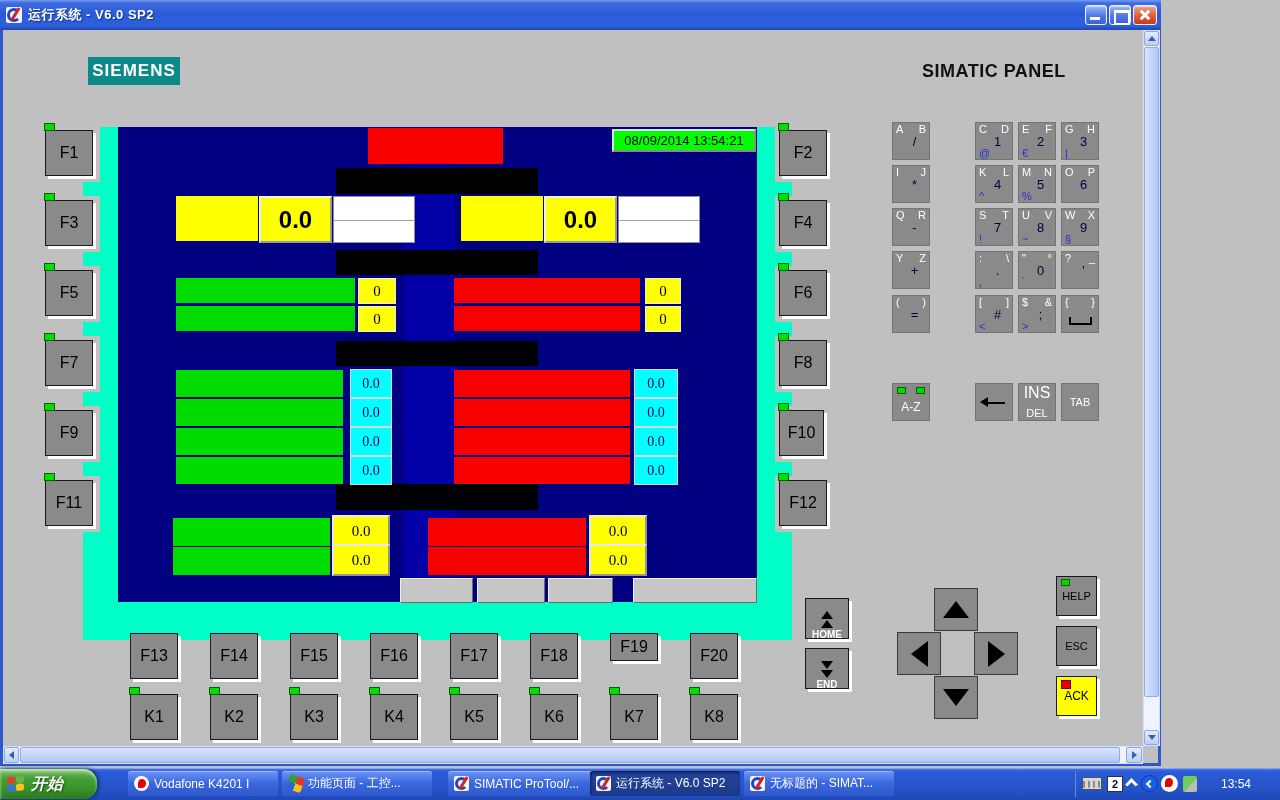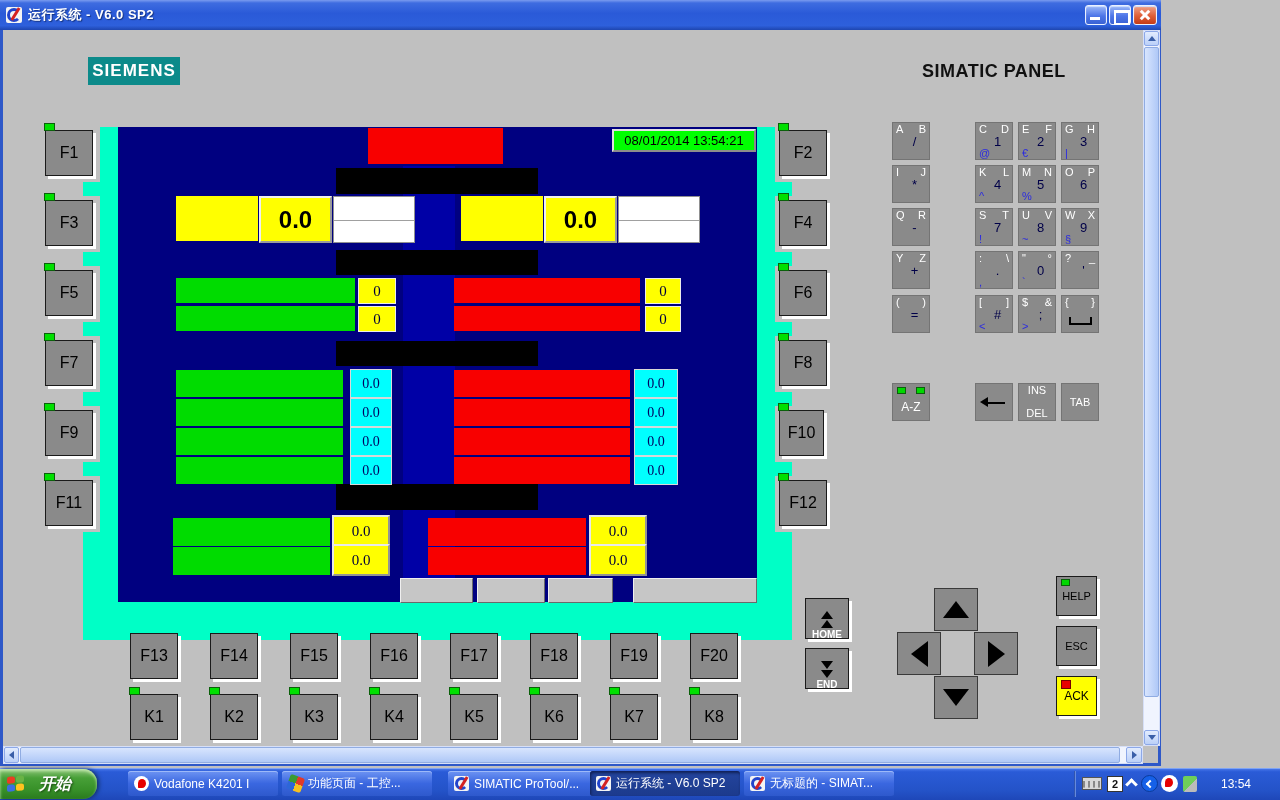--- a/index.html
+++ b/index.html
@@ -79,21 +79,21 @@
   .gbtn{background:#C6C6C6;border-top:1px solid #EFEFEF;border-left:1px solid #EFEFEF;
         border-right:1px solid #6A6A6A;border-bottom:1px solid #6A6A6A;}
 
   
   .taskbar{position:absolute;left:0;top:768px;width:1280px;height:32px;z-index:30;
            background:linear-gradient(180deg,#4E7DF0 0%,#2A5BD7 12%,#2453C8 70%,#1E47B8 100%);
            box-shadow:inset 0 1px 0 #7FA4F5;}
   .startbtn{position:absolute;left:0;top:1px;width:97px;height:30px;border-radius:0 14px 14px 0;
             background:linear-gradient(180deg,#8CC479 0%,#48A038 30%,#379028 70%,#2A7A1E 100%);
             box-shadow:inset 0 2px 3px #C2E8AC,2px 0 4px #123068;display:flex;align-items:center;
-            padding-left:7px;gap:13px;color:#fff;font-weight:bold;font-style:italic;font-size:16px;
+            padding-left:7px;gap:5px;color:#fff;font-weight:bold;font-style:italic;font-size:16px;
             text-shadow:1px 1px 2px #1A4A10;}
   .flag{width:19px;height:17px;display:grid;grid-template-columns:8px 8px;grid-template-rows:7px 7px;gap:1px;transform:skewY(-6deg);}
   .flag div{border-radius:2px 40% 2px 2px;}
   .task{position:absolute;top:3px;height:25px;width:150px;border-radius:3px;color:#fff;font-size:12px;
         background:linear-gradient(180deg,#6E94F3 0%,#3A67E0 50%,#2E59CC 100%);
         box-shadow:inset 0 1px 0 #9DB9F8;display:flex;align-items:center;gap:5px;padding:0 6px;
         overflow:hidden;white-space:nowrap;}
   .task.active{background:linear-gradient(180deg,#24459E,#1C3A8C);box-shadow:inset 1px 2px 3px #101F54;}
   .ic{width:15px;height:15px;flex:0 0 auto;position:relative;}
   .ic-vodafone{background:#fff;border-radius:50%;}
@@ -136,21 +136,21 @@
     <div class="abs" style="left:83px;top:127px;width:17px;height:475px;background:#00FFC6;"></div>
     <div class="abs" style="left:100px;top:127px;width:18px;height:475px;background:#00FFC6;"></div>
     <div class="abs" style="left:757px;top:127px;width:18px;height:475px;background:#00FFC6;"></div>
     <div class="abs" style="left:775px;top:127px;width:17px;height:475px;background:#00FFC6;"></div>
     <div class="abs" style="left:83px;top:602px;width:709px;height:38px;background:#00FFC6;"></div>
 
     <div class="abs" style="left:118px;top:127px;width:639px;height:475px;background:#000080;"></div>
     <div class="abs" style="left:403px;top:166px;width:52px;height:420px;background:#0000A6;"></div>
     <div class="abs" style="left:368px;top:128px;width:135px;height:36px;background:#F80000;"></div>
     <div class="abs" style="left:612px;top:129px;width:144px;height:23px;background:#00FF00;border:2px outset #E0E0E0;
-                color:#000;font-size:13px;display:flex;align-items:center;justify-content:center;">08/01/2014 13:54:21</div>
+                color:#000;font-size:13px;display:flex;align-items:center;justify-content:center;">08/09/2014 13:54:21</div>
 
     <div class="abs" style="left:176px;top:196px;width:82px;height:45px;background:#FFFF00;"></div>
     <div class="abs valbox" style="left:259px;top:196px;width:73px;height:47px;">0.0</div>
     <div class="abs wbox" style="left:333px;top:196px;width:82px;height:47px;">
         <div class="wbox-div"></div>
       </div>
     <div class="abs" style="left:461px;top:196px;width:82px;height:45px;background:#FFFF00;"></div>
     <div class="abs valbox" style="left:544px;top:196px;width:73px;height:47px;">0.0</div>
     <div class="abs wbox" style="left:618px;top:196px;width:82px;height:47px;">
         <div class="wbox-div"></div>
@@ -247,21 +247,21 @@
       </div>
       <div class="simkey fkey" style="left: 370px; top: 633px; width: 48px; height: 46px;">
         <div style="position: static;">F16</div>
       </div>
       <div class="simkey fkey" style="left: 450px; top: 633px; width: 48px; height: 46px;">
         <div style="position: static;">F17</div>
       </div>
       <div class="simkey fkey" style="left: 530px; top: 633px; width: 48px; height: 46px;">
         <div style="position: static;">F18</div>
       </div>
-      <div class="simkey fkey" style="left: 610px; top: 633px; width: 48px; height: 46px;">
+      <div class="simkey fkey" style="left: 610px; top: 633px; width: 48px; height: 28px;">
         <div style="position: static;">F19</div>
       </div>
       <div class="simkey fkey" style="left: 690px; top: 633px; width: 48px; height: 46px;">
         <div style="position: static;">F20</div>
       </div>
       <div class="simkey fkey" style="left: 130px; top: 694px; width: 48px; height: 46px;">
         <div class="led"></div>
         <div style="position: static;">K1</div>
       </div>
       <div class="simkey fkey" style="left: 210px; top: 694px; width: 48px; height: 46px;">
@@ -407,21 +407,21 @@
       <div class="pkey" style="left: 892px; top: 383px; color: rgb(255, 255, 255);">
         <div class="led-in" style="left: 4px; top: 3px;"></div>
         <div class="led-in" style="left: 23px; top: 3px;"></div>
         <div style="position: absolute; left: 0px; top: 16px; width: 100%; text-align: center; font-size: 12px; color: rgb(255, 255, 255);">A-Z</div>
       </div>
       <div class="pkey" style="left: 975px; top: 383px;">
         <div class="bs-line"></div>
         <div class="bs-head"></div>
       </div>
       <div class="pkey" style="left: 1018px; top: 383px;">
-        <div style="position: absolute; left: 0px; top: 0px; width: 100%; text-align: center; font-size: 11px; color: rgb(255, 255, 255);">INS</div>
+        <div style="position: absolute; left: 0px; top: 0px; width: 100%; text-align: center; font-size: 16px; color: rgb(255, 255, 255);">INS</div>
         <div style="position: absolute; left: 0px; bottom: 1px; width: 100%; text-align: center; font-size: 11px; color: rgb(255, 255, 255);">DEL</div>
       </div>
       <div class="pkey" style="left: 1061px; top: 383px;">
         <div style="position: absolute; left: 0px; top: 12px; width: 100%; text-align: center; font-size: 11px; color: rgb(255, 255, 255);">TAB</div>
       </div>
       <div class="simkey navkey" style="left: 805px; top: 598px; width: 44px; height: 41px;">
         <div class="t-up"></div>
         <div class="t-up"></div>
         <div style="font-size: 10px;">HOME</div>
       </div>

